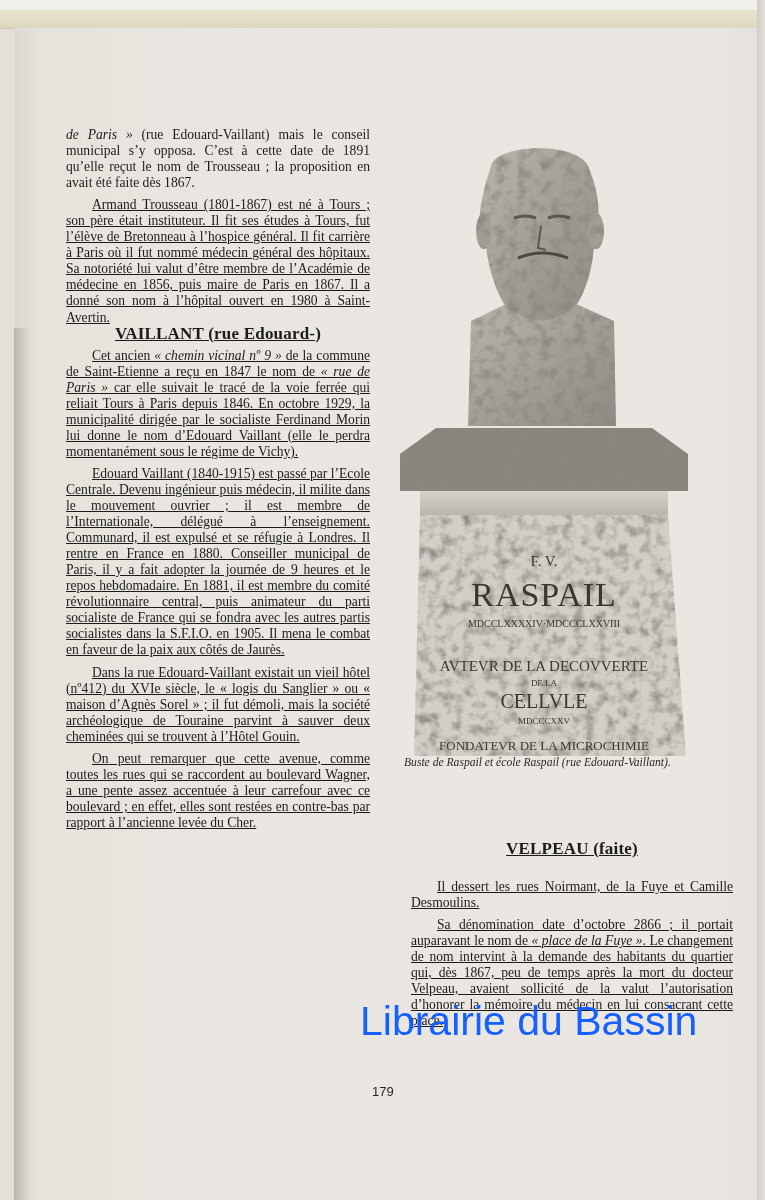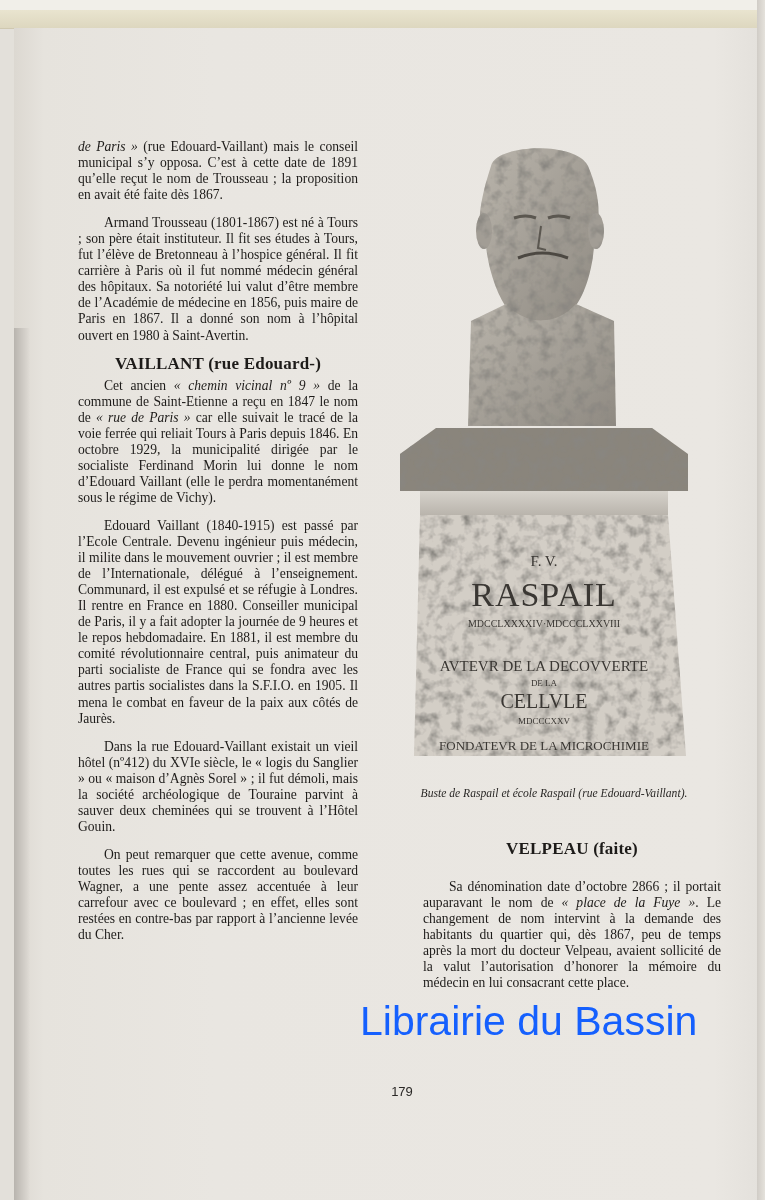--- a/index.html
+++ b/index.html
@@ -28,38 +28,39 @@
   }
   .right-edge {
     position: absolute; left: 757px; top: 0; width: 8px; height: 1200px;
     background: linear-gradient(90deg, #d0ccc6, #e5e2dc);
   }
   .col {
     position: absolute;
     font-size: 13.6px; line-height: 16.05px;
     text-align: justify;
   }
-  .col p { margin: 12px; text-indent: 0; }
-  .col p.ind { text-indent: 26px; }
+  .col p { margin: 0; text-indent: 0; }
+  .col p.ind { text-indent: 26px; text-decoration: underline; }
   .col p.gap { margin-top: 6px; }
   .col-left { left: 66px; top: 127px; width: 304px; }
   .col-right { left: 411px; top: 873px; width: 322px; }
   h2.heading {
     margin: 0; font-weight: bold; font-size: 17px; text-align: center;
     letter-spacing: 0.2px;
+    text-decoration: underline;
   }
   .h-vaillant { margin-top: 18px; margin-bottom: 14px; }
   em { font-style: italic; }
   .caption {
-    position: absolute; left: 404px; top: 786px; width: 300px;
-    font-size: 11.6px; line-height: 15px; font-style: italic; color: #2a2826; text-align: center;
+    position: absolute; left: 404px; top: 755px; width: 300px;
+    font-size: 11.6px; line-height: 15px; font-style: italic; color: #2a2826;
   }
   .h-velpeau { position: absolute; left: 411px; top: 839px; width: 322px; }
   .page-number {
-    position: absolute; left: 372px; top: 1084px; width: 60px; text-align: center;
+    position: absolute; left: 372px; top: 1084px; width: 60px; text-align: left;
     font-family: "Liberation Sans", "DejaVu Sans", sans-serif; font-size: 13px; color: #2a2826;
   }
   .photo {
     position: absolute; left: 396px; top: 136px; width: 296px; height: 625px;
   }
   .watermark {
     position: absolute; left: 360px; top: 998px; width: 410px;
     font-family: "Liberation Sans", "DejaVu Sans", sans-serif;
     font-size: 41px; line-height: 46px; color: #0f5cff; letter-spacing: 0px;
     opacity: 0.97; white-space: nowrap;
@@ -141,18 +142,19 @@
       <text x="148" y="572" font-size="20">CELLVLE</text>
       <text x="148" y="588" font-size="9">MDCCCXXV</text>
       <text x="148" y="614" font-size="13">FONDATEVR DE LA MICROCHIMIE</text>
     </g>
   </svg>
 </div>
 <div class="caption">Buste de Raspail et école Raspail (rue Edouard-Vaillant).</div>
 
 <h2 class="heading h-velpeau">VELPEAU (faite)</h2>
 <div class="col col-right" id="velpeau-body">
+    <p class="ind gap"><span>Il dessert les rues Noirmant, de la Fuye et Camille Desmoulins.</span></p>
     <p class="ind gap"><span>Sa dénomination date d’octobre 2866 ; il portait auparavant le nom de </span><em>« place de la Fuye »</em><span>. Le changement de nom intervint à la demande des habitants du quartier qui, dès 1867, peu de temps après la mort du docteur Velpeau, avaient sollicité de la valut l’autorisation d’honorer la mémoire du médecin en lui consacrant cette place.</span></p>
   </div>
 
 <div class="page-number">179</div>
 
 <div class="watermark" style="color: rgb(15, 92, 255);">Librairie du Bassin</div>
 
 </body></html>

